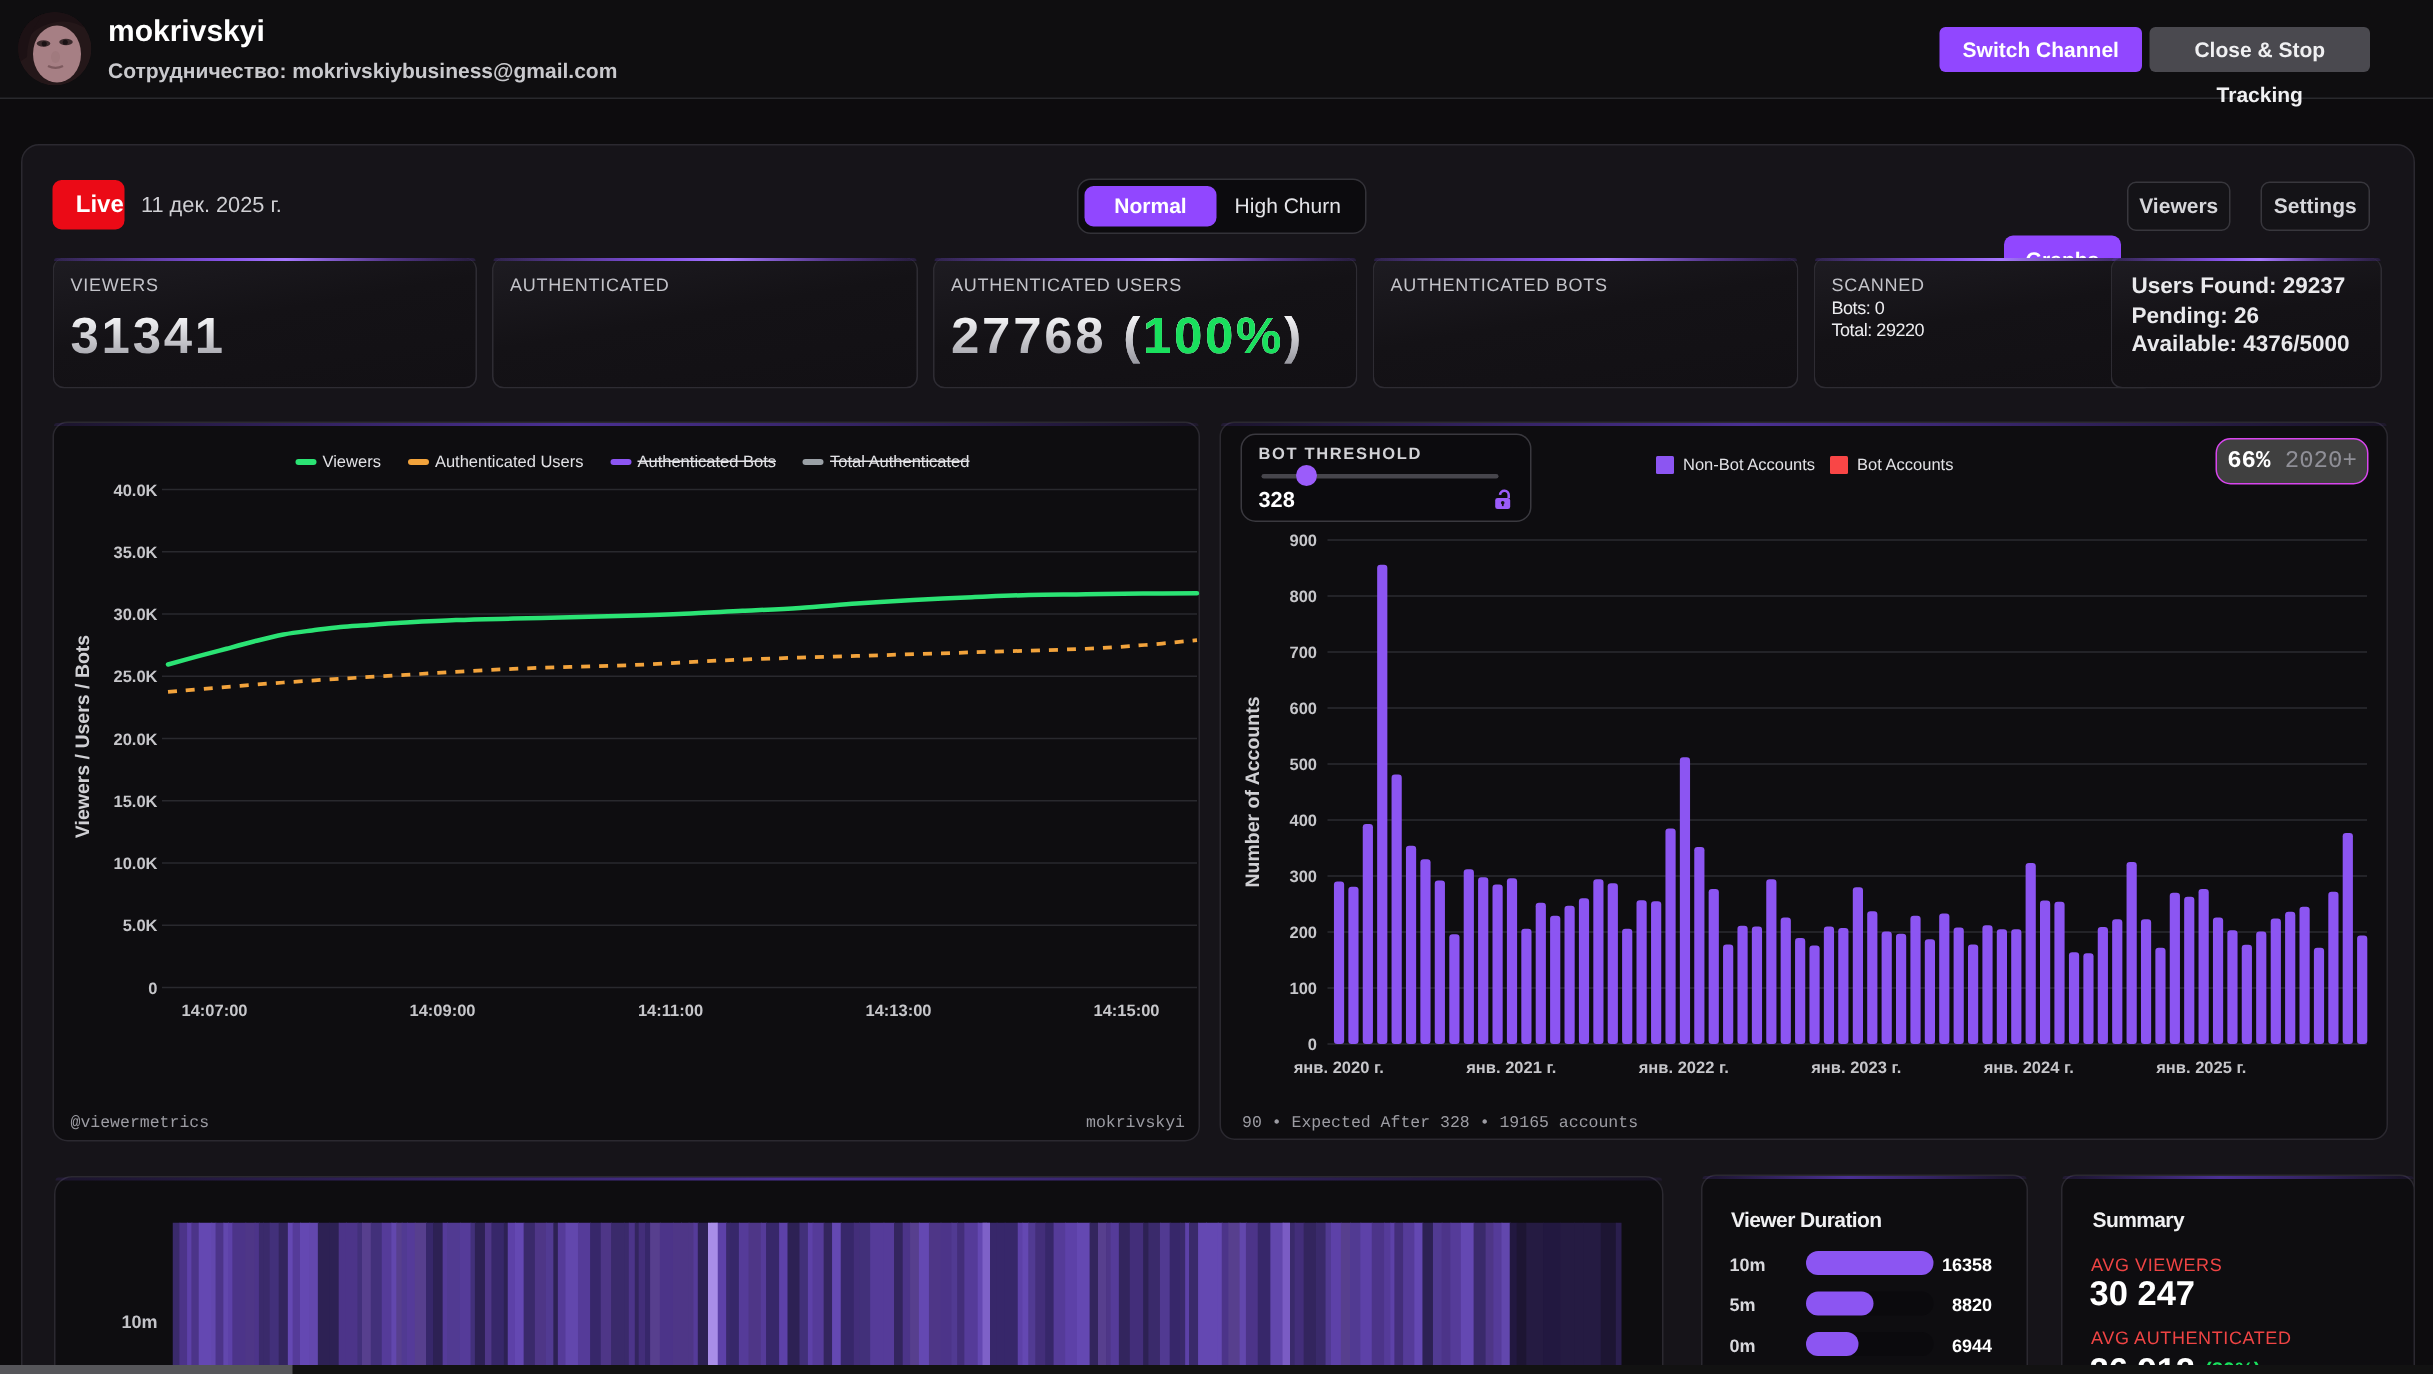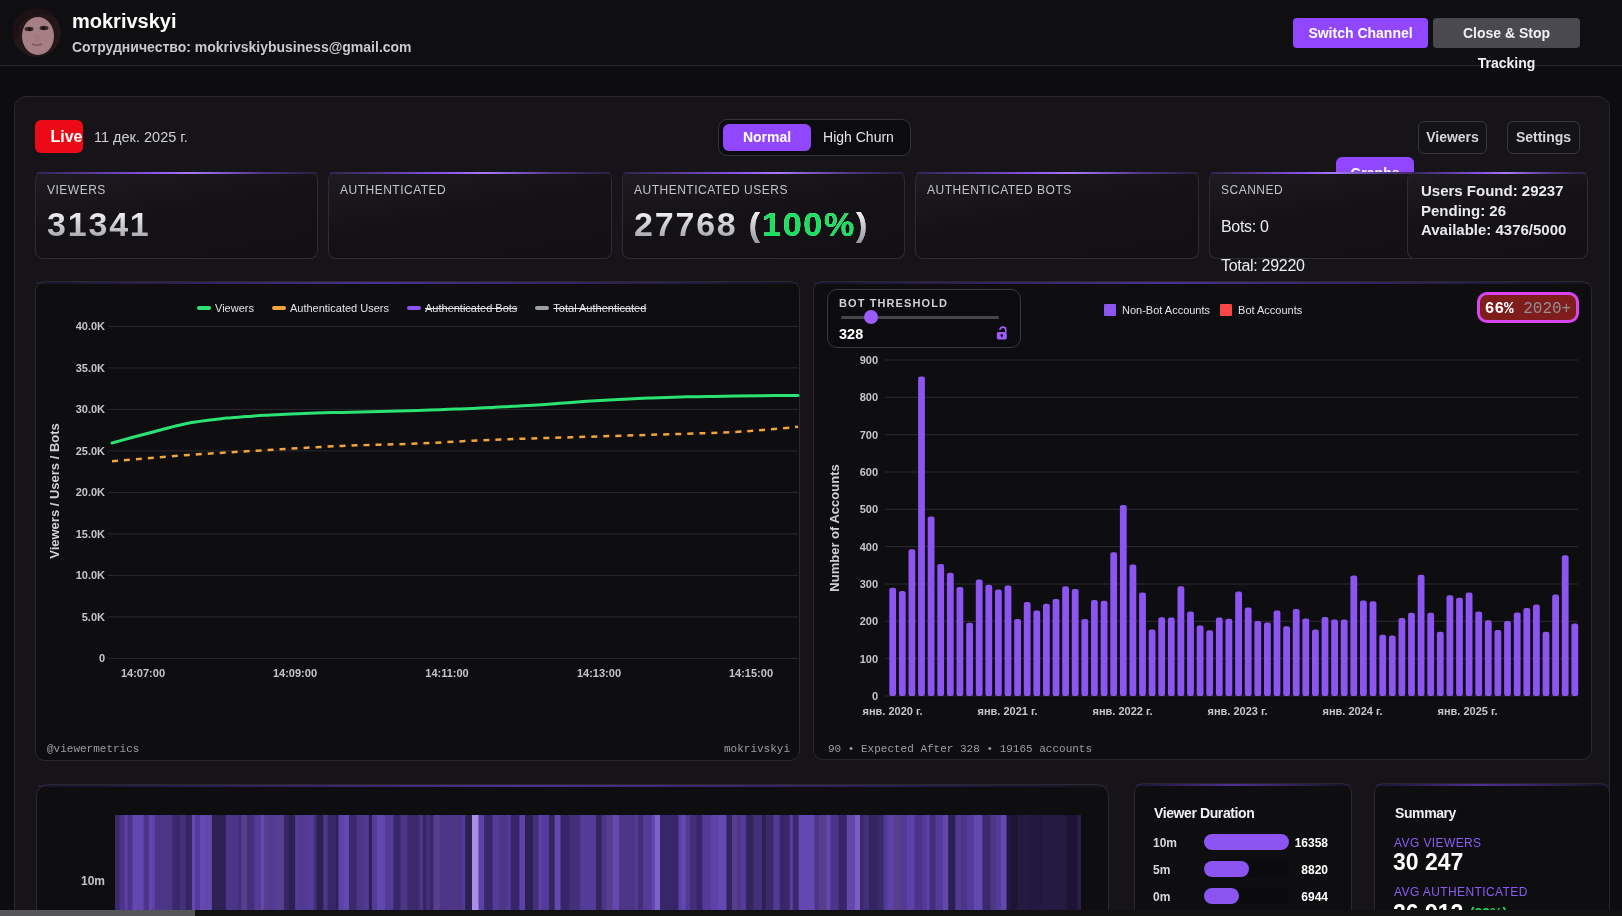--- a/index.html
+++ b/index.html
@@ -35,21 +35,21 @@
   border:1px solid #2e2c33; border-top:none; padding:11px 11px; }
 .scard::before { content:""; position:absolute; left:0; top:0; right:0; height:2px; border-radius:8px 8px 0 0;
   background:linear-gradient(90deg, rgba(100,60,200,.25) 0%, rgba(139,85,242,.95) 40%, #a678ff 55%, rgba(139,85,242,.5) 80%, rgba(100,60,200,.2) 100%); }
 .slabel { font-size:12px; color:#c3c3c9; letter-spacing:.5px; }
 .sval { margin-top:8px; font-size:34px; font-weight:bold; letter-spacing:1.8px;
   background:linear-gradient(180deg,#f0f0f2 20%,#9b9ba3 95%); -webkit-background-clip:text;
   background-clip:text; color:transparent; }
 .sval .p { background:linear-gradient(180deg,#f0f0f2 20%,#9b9ba3 95%); -webkit-background-clip:text;
   background-clip:text; color:transparent; }
 .sval .g { background:none; -webkit-background-clip:initial; background-clip:initial; color:#19e05d; }
-.sline { font-size:16px; letter-spacing:-.3px; color:#ececef; margin-top:21px; }
+.sline { font-size:12px; letter-spacing:-.3px; color:#ececef; margin-top:1px; }
 .bline { font-size:15px; font-weight:bold; color:#e9e9ec; line-height:19.5px; }
 .c56 { padding:9px 13px !important; }
 
 .panel { position:absolute; background:#0e0d10; border:1px solid #2b2930; border-radius:10px; }
 .panel::before { content:""; position:absolute; left:0; top:0; right:0; height:1.5px; border-radius:10px 10px 0 0;
   background:linear-gradient(90deg, rgba(100,60,200,.15), rgba(124,77,255,.55) 45%, rgba(124,77,255,.35) 70%, rgba(100,60,200,.1)); }
 .tick { font:bold 11px "Liberation Sans",sans-serif; fill:#c6c6ca; }
 .atitle { font:bold 13px "Liberation Sans",sans-serif; fill:#d0d0d4; }
 .legend { position:absolute; display:flex; align-items:center; font-size:11px; color:#e2e2e6; }
 .lsw { display:inline-block; width:14px; height:3.5px; border-radius:2px; margin-right:4px; }
@@ -57,31 +57,31 @@
 .strike { text-decoration:line-through; }
 .cfoot { position:absolute; font-family:"Liberation Mono",monospace; font-size:11px; color:#9c9ca3; }
 
 #thresh { position:absolute; left:827px; top:289px; width:194px; height:59px; background:#0c0b0e;
   border:1px solid #3a393f; border-radius:10px; z-index:3; }
 #thresh .t { position:absolute; left:11px; top:7px; font-size:11px; font-weight:bold; letter-spacing:1.1px; color:#d2d2d6; }
 #track { position:absolute; left:13px; top:26px; width:158px; height:3px; background:#47464c; border-radius:2px; }
 #knob { position:absolute; left:-13px; top:-6px; width:14px; height:14px; border-radius:50%; background:#9b5cfa; }
 #thresh .v { position:absolute; left:11px; top:36px; font-size:14.5px; font-weight:bold; color:#fff; }
 #thresh .lk { position:absolute; right:12px; top:36px; }
-#pctbox { position:absolute; left:1477px; top:292px; width:102px; height:31px; background:#7f1d1d;
-  border:3px solid #d946ef; border-radius:10px; text-align:center; line-height:29px;
+#pctbox { position:absolute; left:1477px; top:292px; width:102px; height:31px; background:#404040;
+  border:1px solid #d946ef; border-radius:10px; text-align:center; line-height:29px;
   font-family:"Liberation Mono",monospace; font-size:16px; color:#8f8f97; }
 #pctbox b { color:#fff; }
 
 .btitle { position:absolute; font-size:14px; font-weight:bold; letter-spacing:-.4px; color:#f0f0f2; }
 .vd-label { position:absolute; font-size:12px; font-weight:bold; color:#d8d8dc; }
 .vd-track { position:absolute; left:69px; width:85px; height:16px; border-radius:8px; background:#0b0a0d; }
 .vd-fill { height:16px; border-radius:8px; background:#8c55f2; }
 .vd-val { position:absolute; font-size:12px; font-weight:bold; color:#fff; text-align:right; width:60px; }
-.sm-cap { position:absolute; font-size:12px; color:#8b5cf6; letter-spacing:.4px; }
+.sm-cap { position:absolute; font-size:12px; color:#ef4444; letter-spacing:.4px; }
 .sm-val { position:absolute; font-size:23px; font-weight:bold; color:#fff;text-align:center; }
 .sm-val .g { font-size:14px; color:#19e05d; vertical-align:3px; }
 #scrollbar { position:absolute; left:0; top:910px; width:1622px; height:6px; background:#121212; }
 #thumb { position:absolute; left:0; top:0; width:195px; height:6px; background:#56565a; }
 </style></head>
 <body>
 <div id="card"></div>
 <div id="header">
   <div id="avatar"><svg width="49" height="49" viewBox="0 0 49 49">
 <defs>

